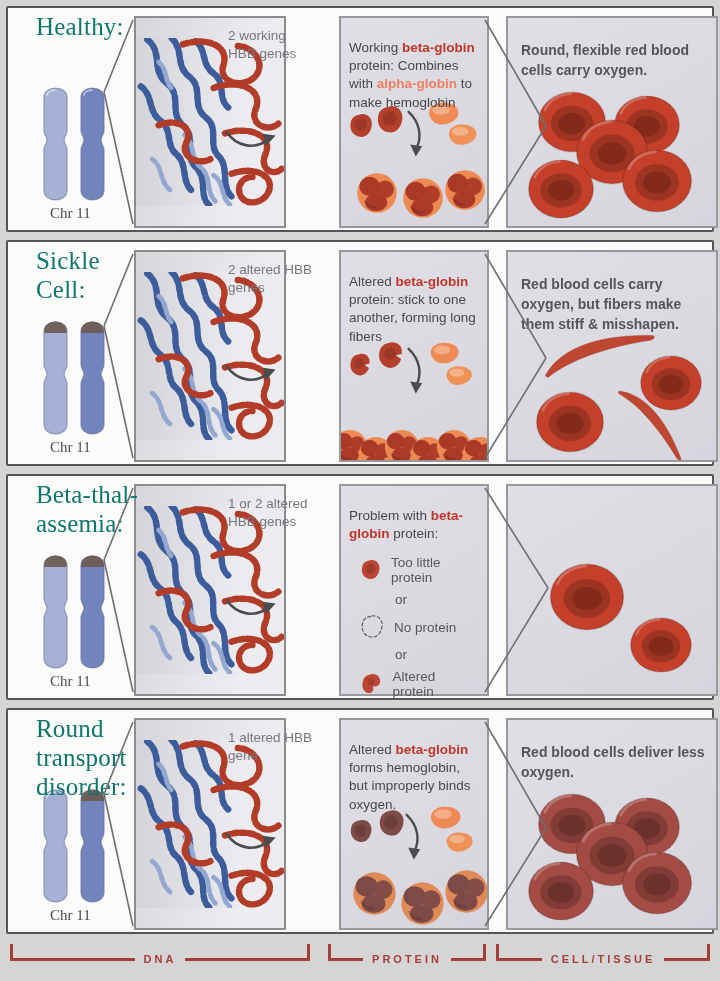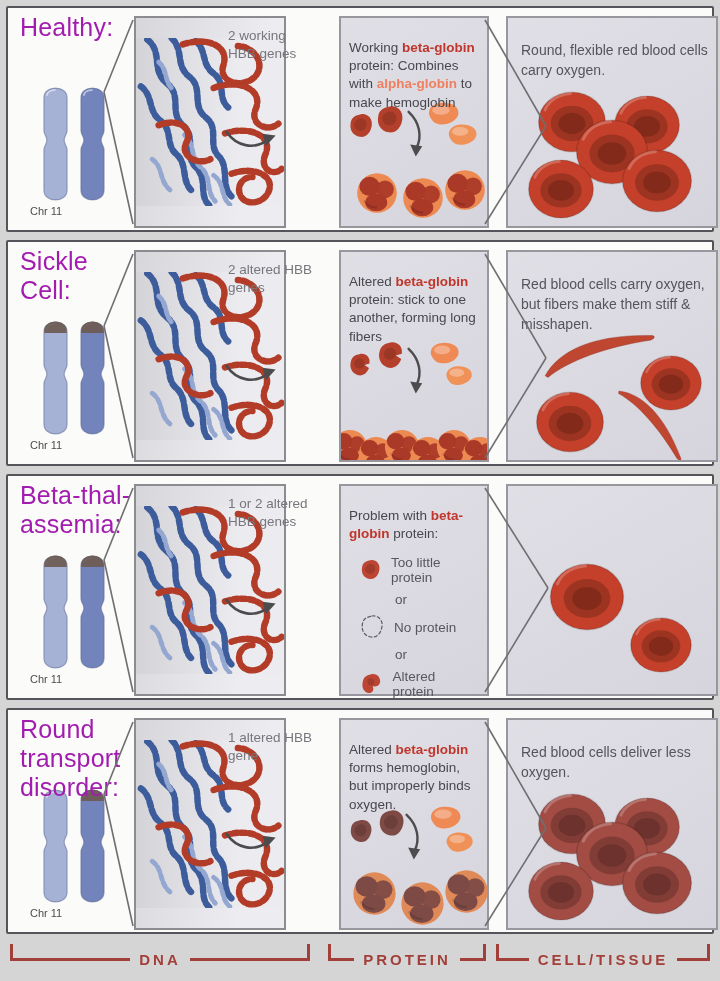--- a/index.html
+++ b/index.html
@@ -8,35 +8,35 @@
     background:#d6d5d6;
     font-family:"Liberation Sans", sans-serif;
     -webkit-font-smoothing:antialiased;
   }
   .row{
     position:absolute;left:6px;width:708px;height:226px;
     background:#fbfbf9;border:2px solid #54555a;border-radius:2px;
     box-sizing:border-box;
   }
   .row-title{
-    position:absolute;left:12px;top:5px;
-    font-size:25px;line-height:1.15;color:#a21caf;
-    white-space:pre-line;letter-spacing:.2px;z-index:3;
+    position:absolute;left:28px;top:5px;
+    font-size:25px;line-height:1.15;color:#0f766e;
+    white-space:pre-line;letter-spacing:.2px;z-index:3;font-family:Liberation Serif, serif;
   }
   .chromosome{position:absolute;left:32px;top:78px;width:72px;height:118px;z-index:2;}
-  .chr-label{position:absolute;left:22px;top:197px;font-size:11px;color:#4c4c50;z-index:2;}
+  .chr-label{position:absolute;left:42px;top:197px;font-size:15px;color:#4c4c50;z-index:2;font-family:Liberation Serif, serif;}
   .panel{
     position:absolute;top:8px;height:212px;box-sizing:border-box;
     border:2px solid #98979e;
     background:linear-gradient(150deg,#e0dfe6 0%,#d6d5dd 100%);
   }
   .dna-panel{left:126px;width:152px;border-color:#8c8b90;
     background:linear-gradient(100deg,#d7d6db 0%,#edecf0 75%);}
   .protein-panel{left:331px;width:150px;}
-  .cell-panel{left:498px;width:212px;}
+  .cell-panel{left:498px;width:212px;font-weight:bold;}
   .panel-art{position:absolute;left:0;top:0;width:100%;height:100%;z-index:1;overflow:hidden;}
   .dna-caption{
     position:absolute;left:92px;top:9px;width:88px;z-index:2;
     font-size:13.5px;line-height:1.35;color:#77767d;
   }
   .dna-arrow{position:absolute;right:4px;top:102px;width:56px;height:38px;z-index:2;}
   .p-caption{
     position:relative;z-index:2;padding:7px 6px 0 8px;
     font-size:13.5px;line-height:1.37;color:#47474d;
   }
@@ -49,21 +49,21 @@
   .c-caption{
     position:relative;z-index:2;padding:9px 8px 0 13px;
     font-size:14px;line-height:1.42;color:#55545b;
   }
   .connectors{position:absolute;left:0;top:0;width:708px;height:222px;z-index:6;pointer-events:none;}
   .axis{position:absolute;left:6px;top:941px;width:708px;height:36px;}
   .bracket{position:absolute;top:3px;height:30px;display:flex;align-items:center;}
   .tick{width:3px;height:17px;background:#a23f38;transform:translateY(-7px);flex:none;}
   .bline{flex:1;height:3px;background:#a23f38;}
   .blabel{
-    padding:0 9px;color:#a23f38;font-size:15px;font-weight:bold;
+    padding:0 9px;color:#a23f38;font-size:11px;font-weight:bold;
     letter-spacing:3px;white-space:nowrap;
   }
   .defs{position:absolute;width:0;height:0;overflow:hidden;}
 </style>
 </head>
 <body>
 
 <svg class="defs" aria-hidden="true">
   <defs>
     <linearGradient id="dnabg" x1="0" y1="0" x2="1" y2="0">

